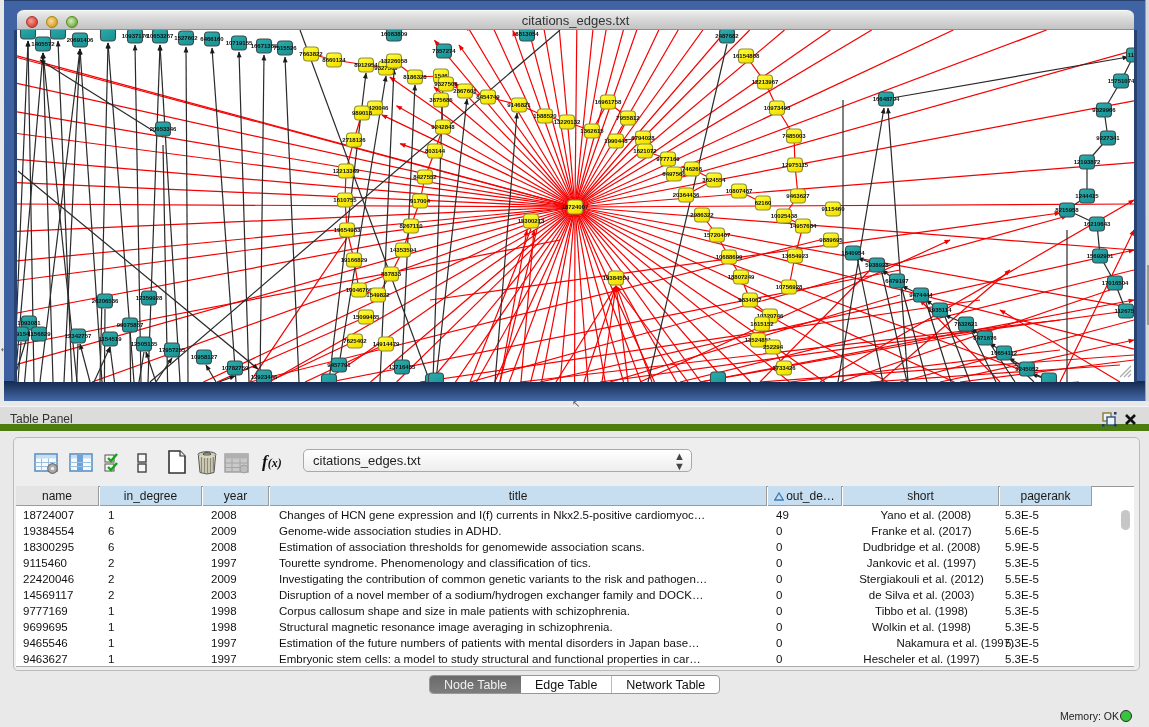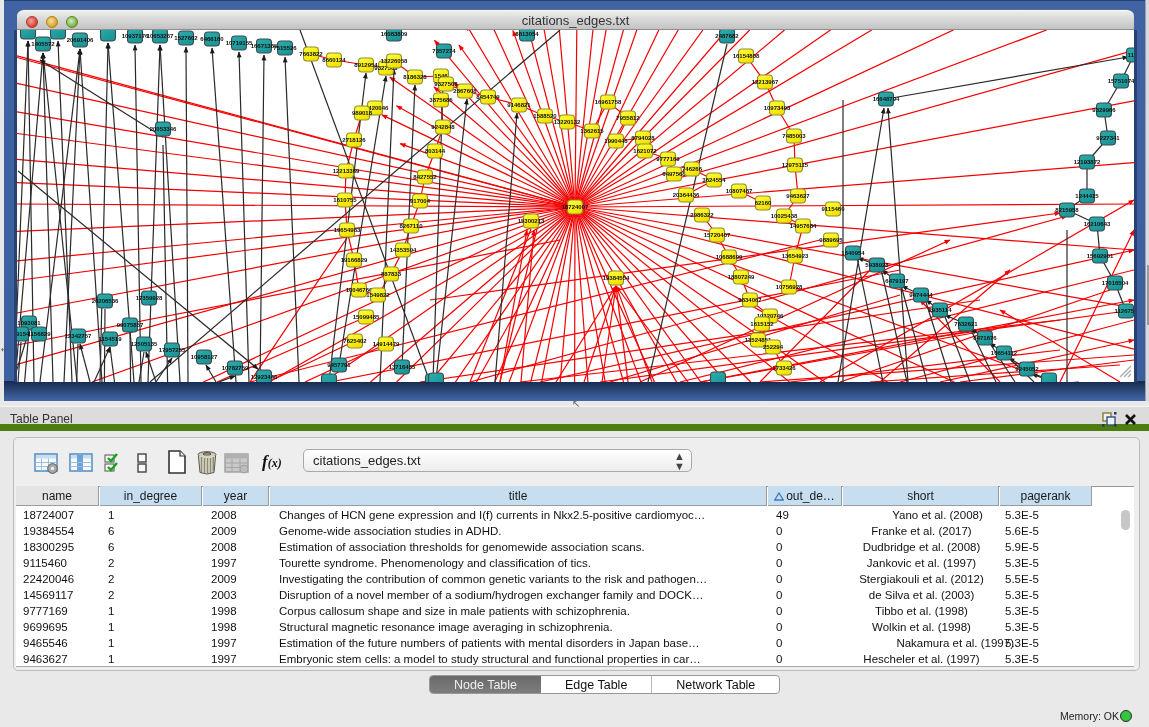--- a/index.html
+++ b/index.html
@@ -16,21 +16,21 @@
 #panel {position:absolute;left:13px;top:437px;width:1127px;height:234px;background:#eee;border:1px solid #bbb;border-radius:5px}
 .ti {position:absolute}
 #combo {position:absolute;left:289px;top:11px;width:389px;height:23px;background:linear-gradient(#fff,#ededed);border:1px solid #a9a9a9;border-radius:5px;font-size:13px;color:#222;line-height:21px;padding-left:9px}
 #combo .arr {position:absolute;right:6px;top:1px;font-size:11px;color:#444;line-height:10px}
 #tablewrap {position:absolute;left:2px;top:48px;width:1118px;height:181px;background:#fff;border-top:1px solid #999;border-bottom:1px solid #aaa}
 .hc {position:absolute;top:0;height:20px;border-right:1px solid #9b9b9b;border-bottom:1px solid #9b9b9b;text-align:center;font-size:12px;color:#1a1a1a;line-height:20px}
 .tr {position:absolute;left:0;width:1120px;height:16px}
 .td {position:absolute;top:0;height:16px;font-size:11.5px;color:#111;line-height:16px;white-space:nowrap;overflow:hidden}
 #sb {position:absolute;left:1107px;top:72px;width:9px;height:20px;background:#c6c6c6;border-radius:5px}
 #tabs {position:absolute;left:429px;top:675px;height:19px;border:1px solid #989898;border-radius:4px;background:#fff;display:flex;overflow:hidden}
-.tab {font-size:12.5px;color:#111;line-height:18px;padding:0 24px}
+.tab {font-size:12.5px;color:#111;line-height:18px;padding:0 14px}
 #tab1 {background:linear-gradient(#6a6a6a,#7d7d7d);color:#f0f0f0}
 #mem {position:absolute;left:1060px;top:710px;font-size:10.5px;color:#222}
 #memdot {position:absolute;left:1120px;top:710px;width:12px;height:12px;border-radius:50%;background:#35c53f;border:1.5px solid #2b2b2b}
 #larrow {position:absolute;left:0px;top:347px;font-size:8px;color:#555}
 #splitcursor {position:absolute;left:572px;top:398px;font-size:10px;color:#555}
 </style></head><body>
 <div id="desk"></div>
 <div id="deskstrip"></div>
 <div id="larrow">↰</div>
 <div id="navybottom"></div>
@@ -645,21 +645,21 @@
     <div class="hc" style="left:843px;width:156px;background:#c6def0">short</div>
     <div class="hc" style="left:1000px;width:92px;background:#c6def0">pagerank</div>
   </div>
 <div id="bodylayer" style="position:absolute;left:0;top:0;width:1149px">
     <div class="tr" style="top:507px">
       <div class="td" style="left:23px;width:77px">18724007</div>
       <div class="td" style="left:108px;width:95px">1</div>
       <div class="td" style="left:211px;width:59px">2008</div>
       <div class="td" style="left:279px;width:489px">Changes of HCN gene expression and I(f) currents in Nkx2.5-positive cardiomyoc…</div>
       <div class="td" style="left:776px;width:67px">49</div>
-      <div class="td" style="left:859px;width:157px;text-align:center">Yano et al. (2008)</div>
+      <div class="td" style="left:814px;width:157px;text-align:right">Yano et al. (2008)</div>
       <div class="td" style="left:1005px;width:88px">5.3E-5</div>
     </div>
     <div class="tr" style="top:523px">
       <div class="td" style="left:23px;width:77px">19384554</div>
       <div class="td" style="left:108px;width:95px">6</div>
       <div class="td" style="left:211px;width:59px">2009</div>
       <div class="td" style="left:279px;width:489px">Genome-wide association studies in ADHD.</div>
       <div class="td" style="left:776px;width:67px">0</div>
       <div class="td" style="left:843px;width:157px;text-align:center">Franke et al. (2017)</div>
       <div class="td" style="left:1005px;width:88px">5.6E-5</div>

